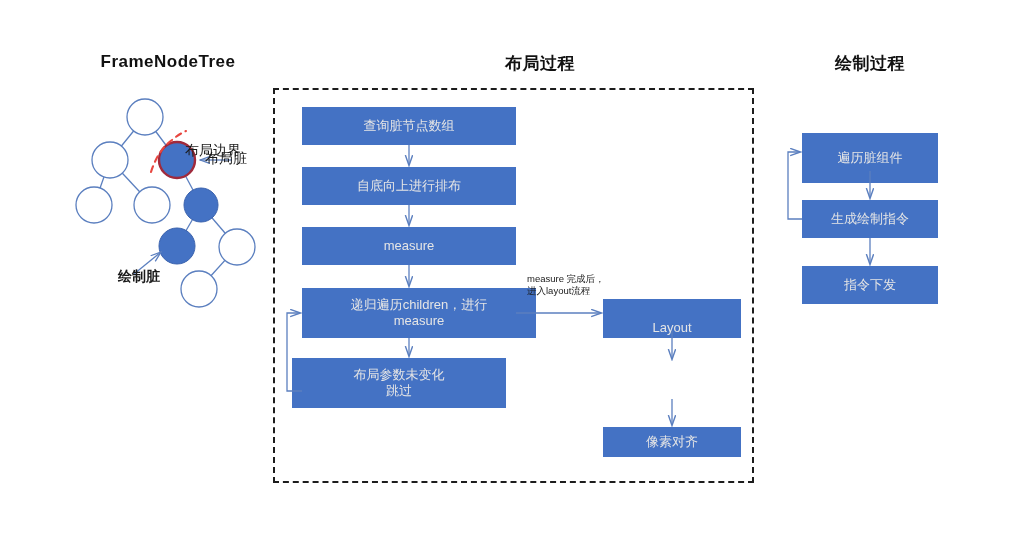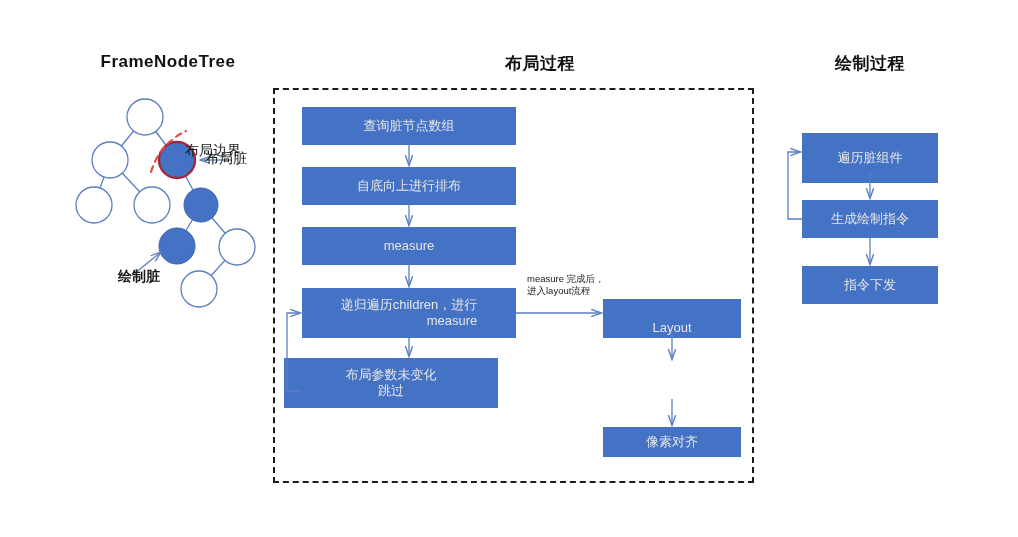--- a/index.html
+++ b/index.html
@@ -98,25 +98,25 @@
 
   <div class="box" style="left:302px;top:107px;width:214px;height:38px;">
     <span>查询脏节点数组</span>
   </div>
   <div class="box" style="left:302px;top:167px;width:214px;height:38px;">
     <span>自底向上进行排布</span>
   </div>
   <div class="box" style="left:302px;top:227px;width:214px;height:38px;">
     <span>measure</span>
   </div>
-  <div class="box two-line" style="left:302px;top:288px;width:214px;height:50px;white-space:pre-line;text-align:right;">
+  <div class="box two-line" style="left:302px;top:288px;width:234px;height:50px;white-space:pre-line;">
     <span style="white-space:pre-line;">递归遍历children，进行
 measure</span>
   </div>
-  <div class="box two-line" style="left:284px;top:358px;width:214px;height:50px;white-space:pre-line;">
+  <div class="box two-line" style="left:292px;top:358px;width:214px;height:50px;white-space:pre-line;">
     <span style="white-space:pre-line;">布局参数未变化
 跳过</span>
   </div>
 
   <div class="box" style="left:603px;top:299px;width:138px;height:39px;align-items:flex-end;">
     <span>Layout</span>
   </div>
   <div class="box" style="left:603px;top:427px;width:138px;height:30px;">
     <span>像素对齐</span>
   </div>

